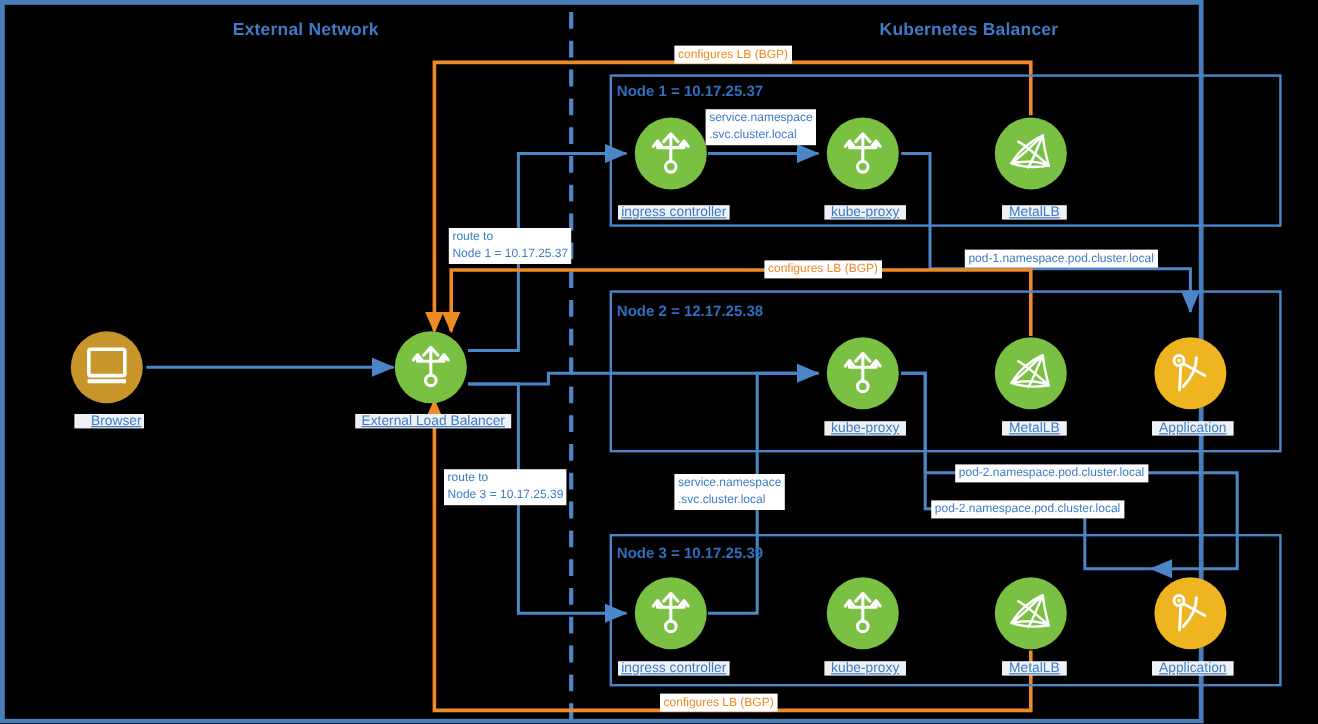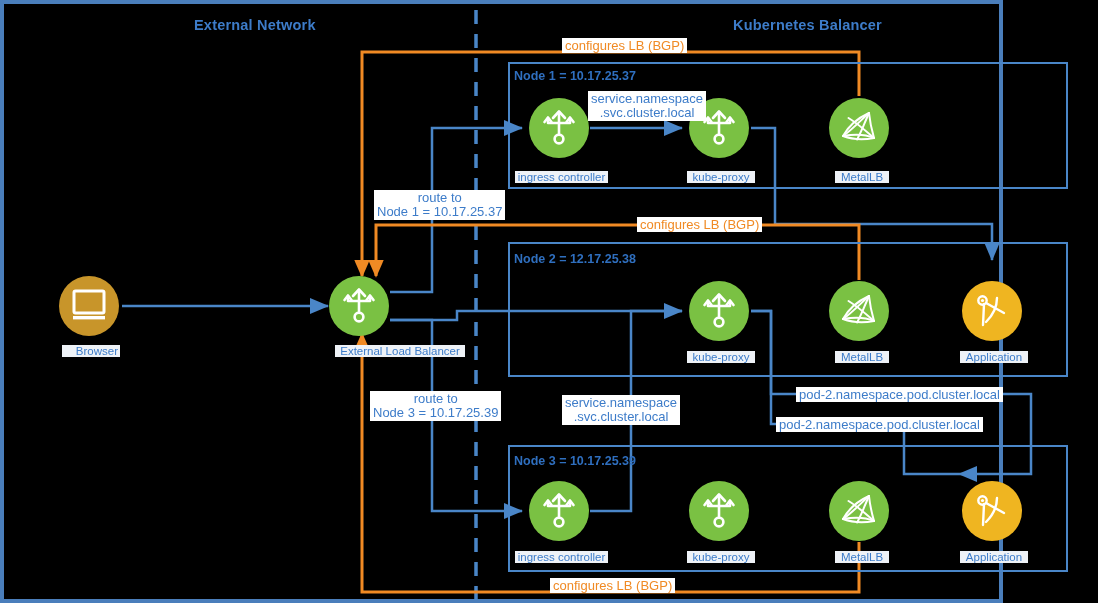--- a/index.html
+++ b/index.html
@@ -28,25 +28,25 @@
   }
   .node-ico{
     position:absolute;width:60px;height:60px;border-radius:50%;
     display:flex;align-items:center;justify-content:center;
   }
   .node-ico.green{background:#7ac143;}
   .node-ico.gold{background:#efb521;}
   .node-ico.brown{background:#c8952a;}
   .ico-cap{
     position:absolute;font-size:11.5px;color:#3d7cc9;background:#eef2f7;
-    padding:0 2px;white-space:nowrap;text-align:center;
+    padding:0 2px;white-space:nowrap;text-align:center;text-decoration:underline;
   }
   .wire-lbl{
-    position:absolute;background:#ffffff;color:#3d7cc9;font-size:13px;
-    padding:1px 3px;white-space:nowrap;text-align:center;line-height:13px;
+    position:absolute;background:#ffffff;color:#3d7cc9;font-size:10px;
+    padding:1px 3px;white-space:nowrap;line-height:13px;
   }
   .wire-lbl.orange{color:#f08a24;}
   .wire-lbl.two{line-height:14px;}
 </style>
 </head>
 <body>
 
 <div id="canvas">
 
   <svg class="wires" viewBox="0 0 1098 603">
@@ -111,21 +111,21 @@
         <path d="M19,26 L19,5"></path>
         <path d="M13,11 L19,4.5 L25,11"></path>
         <path d="M19,16 L8,16 L8,11"></path>
         <path d="M19,16 L30,16 L30,11"></path>
         <path d="M4.5,15 L8,10.5 L11.5,15"></path>
         <path d="M26.5,15 L30,10.5 L33.5,15"></path>
       </g>
       <circle cx="19" cy="32" r="4.4" fill="none" stroke="#fff" stroke-width="2.6"></circle>
     </svg>
   </div>
-  <div class="ico-cap" style="left:292px;top:341px;width:126px;margin-left:39px;">External Load Balancer</div>
+  <div class="ico-cap" style="left:292px;top:341px;width:126px;">External Load Balancer</div>
 
 
   <div class="node-ico green" style="left:525px;top:94px;">
     <svg width="38" height="42" viewBox="0 0 38 42">
       <g fill="none" stroke="#fff" stroke-width="2.6" stroke-linecap="round" stroke-linejoin="round">
         <path d="M19,26 L19,5"></path>
         <path d="M13,11 L19,4.5 L25,11"></path>
         <path d="M19,16 L8,16 L8,11"></path>
         <path d="M19,16 L30,16 L30,11"></path>
         <path d="M4.5,15 L8,10.5 L11.5,15"></path>
@@ -278,16 +278,17 @@
 
   <div class="wire-lbl orange" style="left:558px;top:34px;">configures LB (BGP)</div>
   <div class="wire-lbl orange" style="left:633px;top:213px;">configures LB (BGP)</div>
   <div class="wire-lbl orange" style="left:546px;top:574px;">configures LB (BGP)</div>
 
   <div class="wire-lbl two" style="left:558px;top:391px;">
     <div>service.namespace</div>
     <div>.svc.cluster.local</div>
   </div>
 
+  <div class="wire-lbl" style="left:800px;top:204px;">pod-1.namespace.pod.cluster.local</div>
   <div class="wire-lbl" style="left:792px;top:383px;">pod-2.namespace.pod.cluster.local</div>
   <div class="wire-lbl" style="left:772px;top:413px;">pod-2.namespace.pod.cluster.local</div>
 
 </div>
 
 </body></html>

